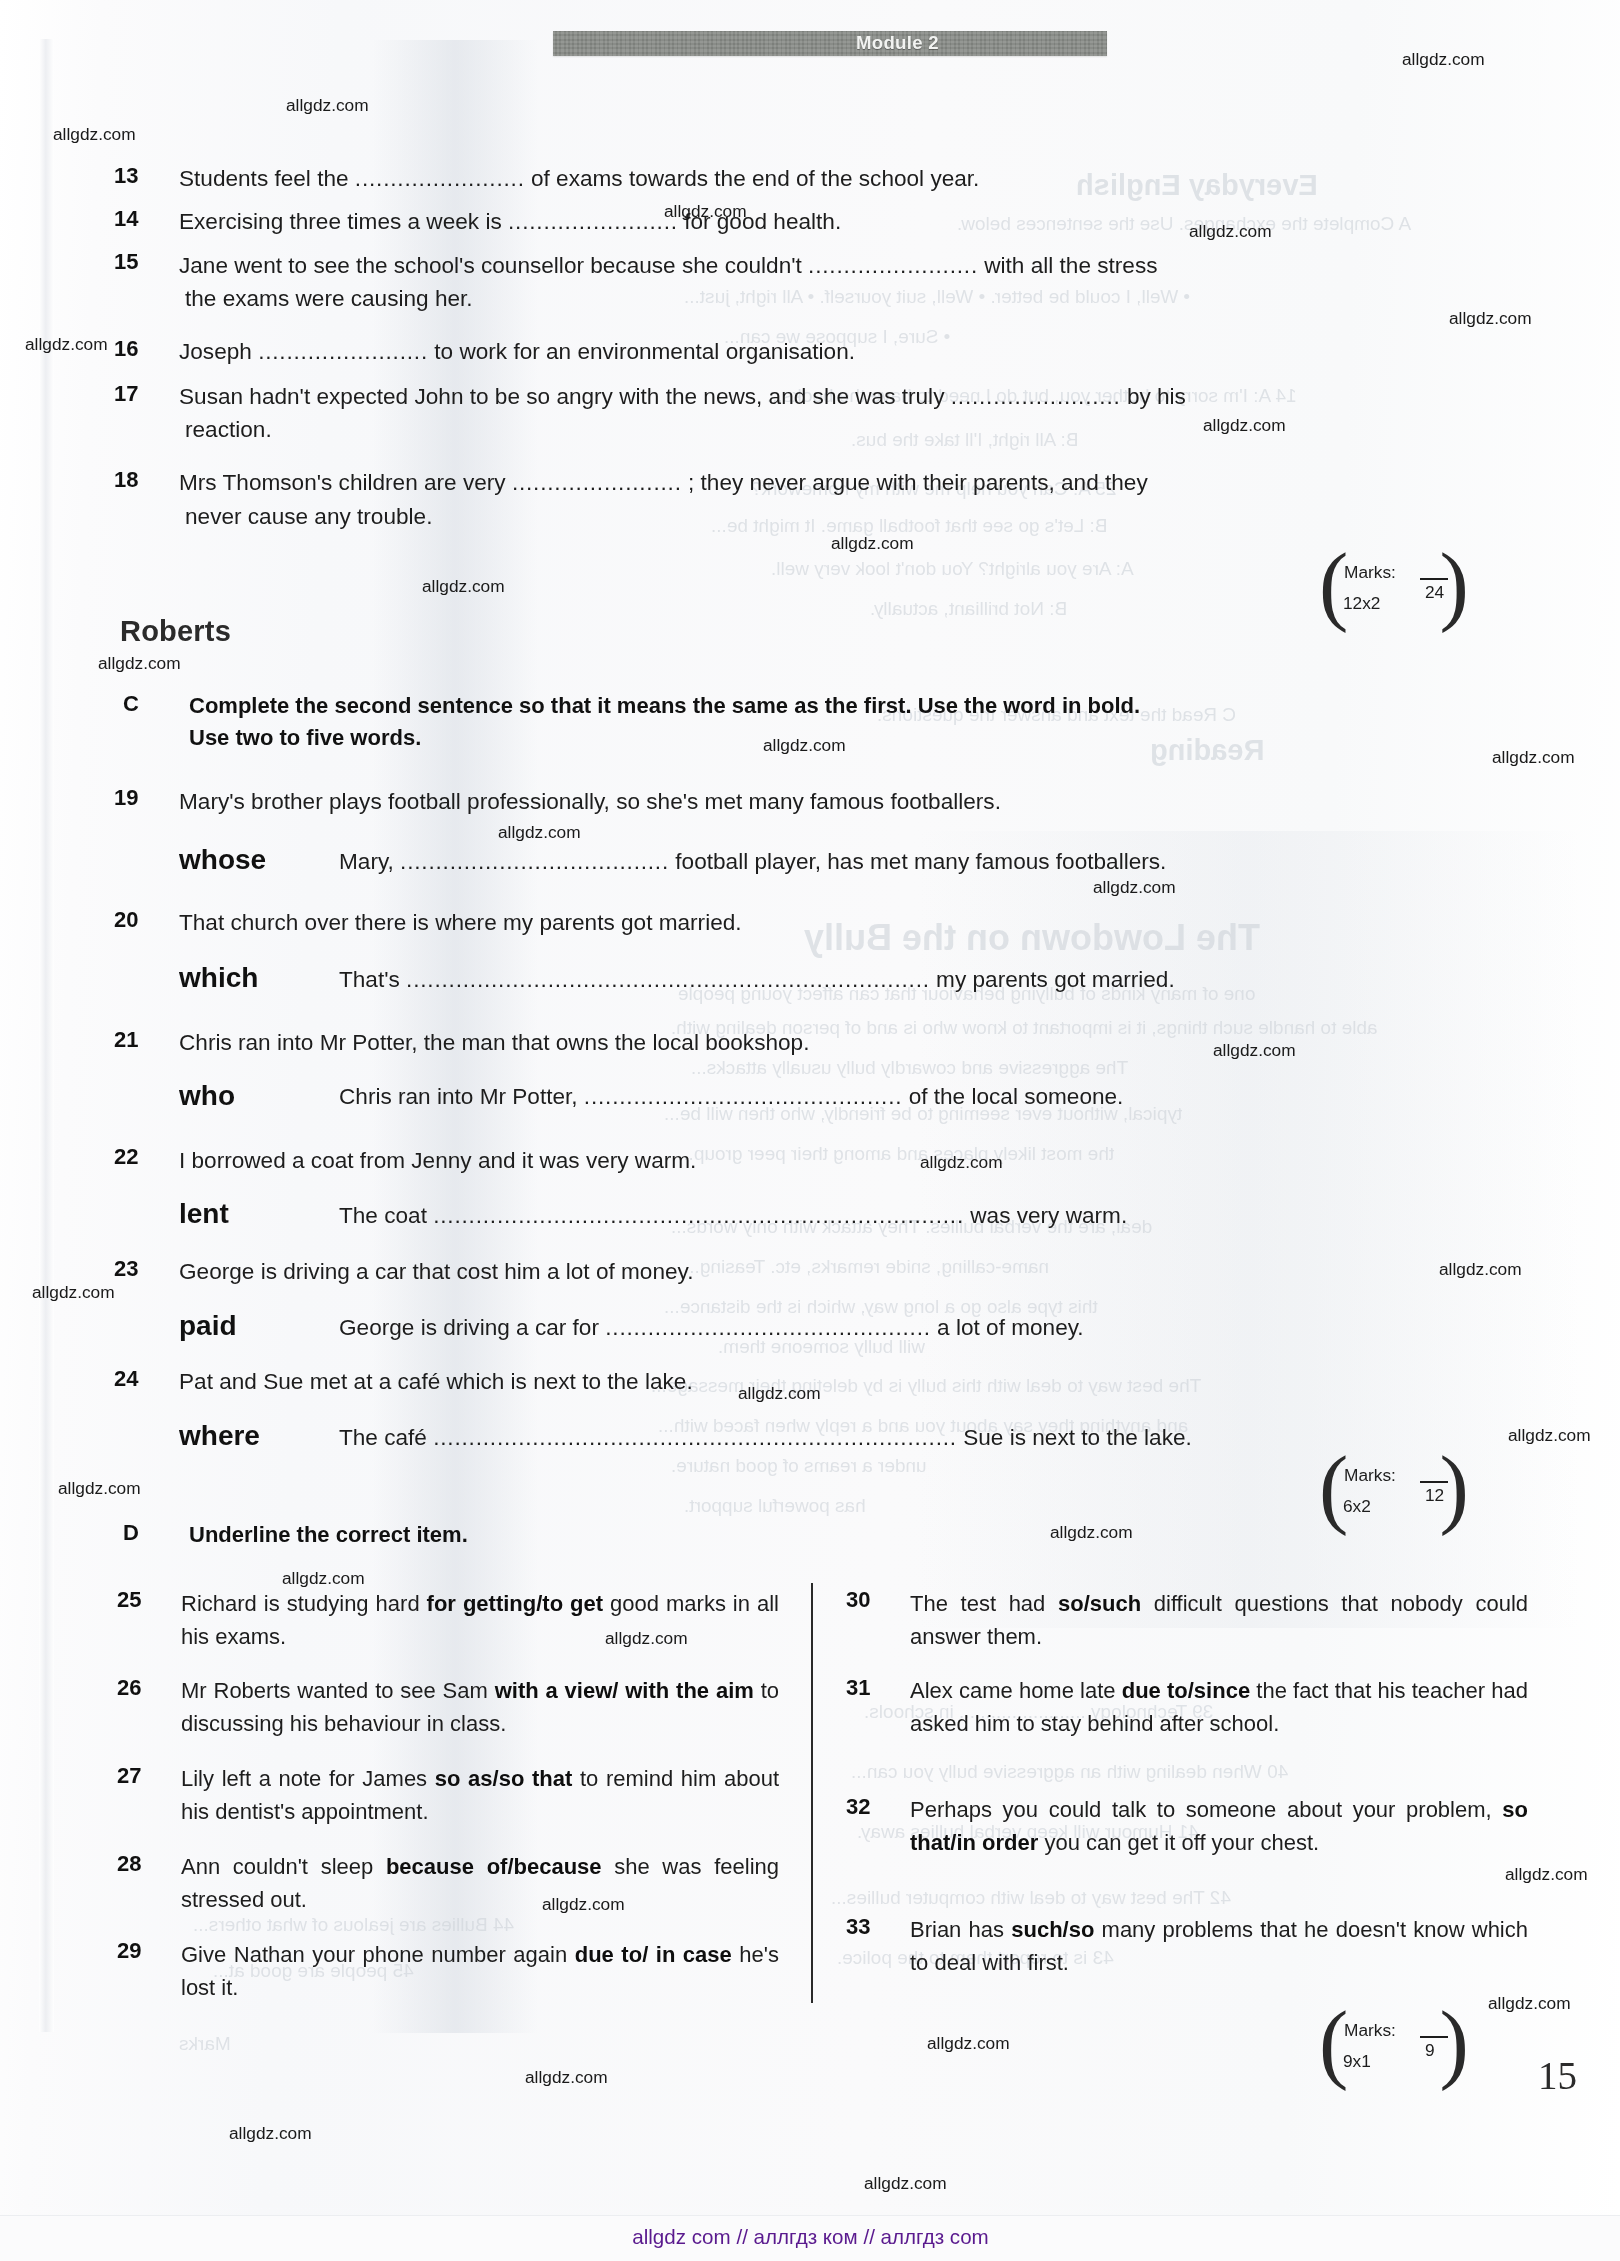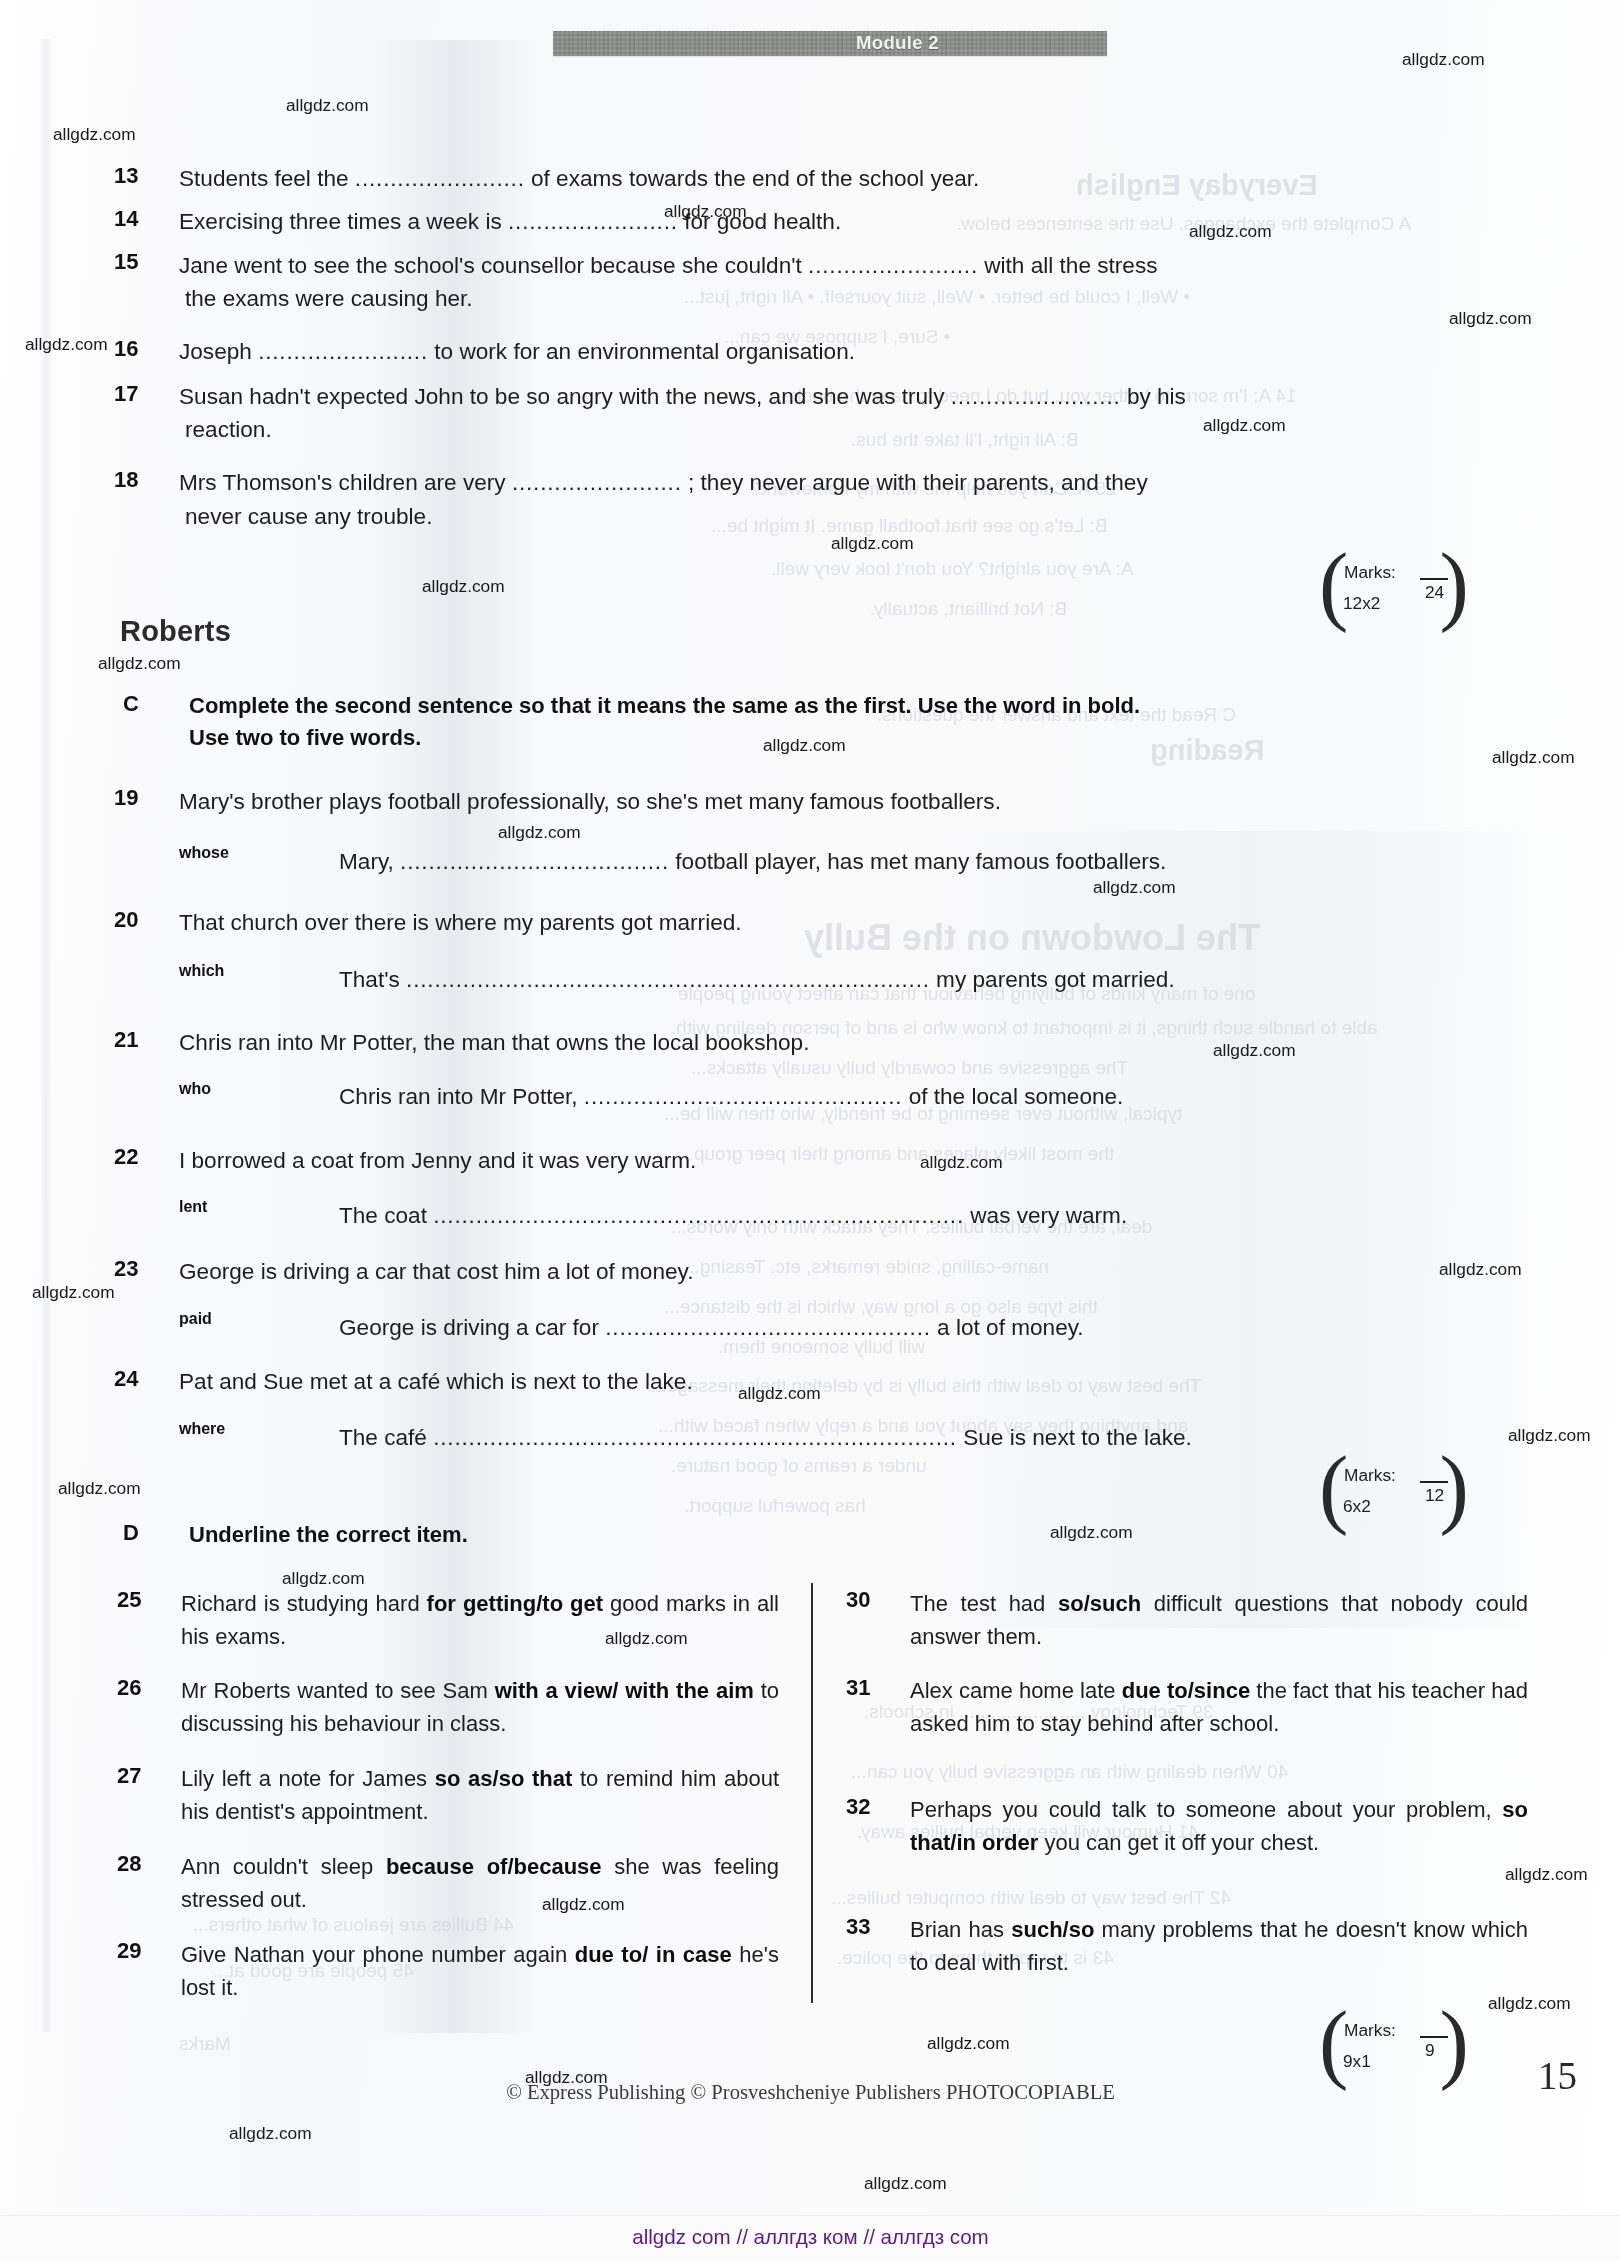--- a/index.html
+++ b/index.html
@@ -47,21 +47,21 @@
     text-shadow:0 0.7px 0.7px rgba(0,0,0,.35);
   }
   
   #promo{
     position:absolute;left:0;top:2px;width:1621px;text-align:center;
     color:#16c416;font-size:18.6px;font-weight:bold;letter-spacing:0.1px;
   }
   
   .q{position:absolute;font-size:22.6px;line-height:33px;color:#1d1d1d;}
   .num{position:absolute;font-size:22px;font-weight:bold;color:#111;}
-  .kw{position:absolute;font-size:16px;font-weight:bold;color:#111;}
+  .kw{position:absolute;font-size:28px;font-weight:bold;color:#111;}
   .dots{letter-spacing:0.8px;}
   .sec-letter{position:absolute;font-size:22px;font-weight:bold;color:#111;}
   .sec-text{position:absolute;font-size:22px;font-weight:bold;line-height:32px;color:#111;}
   .head{position:absolute;font-size:29px;font-weight:bold;color:#2b2b2b;letter-spacing:0.2px;}
   
   .marks{position:absolute;width:143px;height:80px;}
   .marks .lp,.marks .rp{
     position:absolute;top:0;width:22.6px;height:80px;
     font-size:88px;line-height:72px;color:#2a2a2a;font-family:"Liberation Serif", serif;
   }
@@ -371,21 +371,20 @@
 
   <div class="marks" style="left:1319px;top:2007px;">
     <span class="lp">(</span>
     <span class="rp">)</span>
     <span class="lbl">Marks:</span>
     <span class="bar"></span>
     <span class="den">9</span>
     <span class="mult">9x1</span>
   </div>
 
-  <div id="copyright">© Express Publishing © Prosveshcheniye Publishers  PHOTOCOPIABLE</div>
   <div id="pageno">15</div>
 
   <div id="wm-layer">
       <div class="wm" style="left: 286px; top: 95px;">allgdz.com</div>
       <div class="wm" style="left: 53px; top: 124px;">allgdz.com</div>
       <div class="wm" style="left: 1402px; top: 49px;">allgdz.com</div>
       <div class="wm" style="left: 664px; top: 201px;">allgdz.com</div>
       <div class="wm" style="left: 1189px; top: 221px;">allgdz.com</div>
       <div class="wm" style="left: 1449px; top: 308px;">allgdz.com</div>
       <div class="wm" style="left: 25px; top: 334px;">allgdz.com</div>

